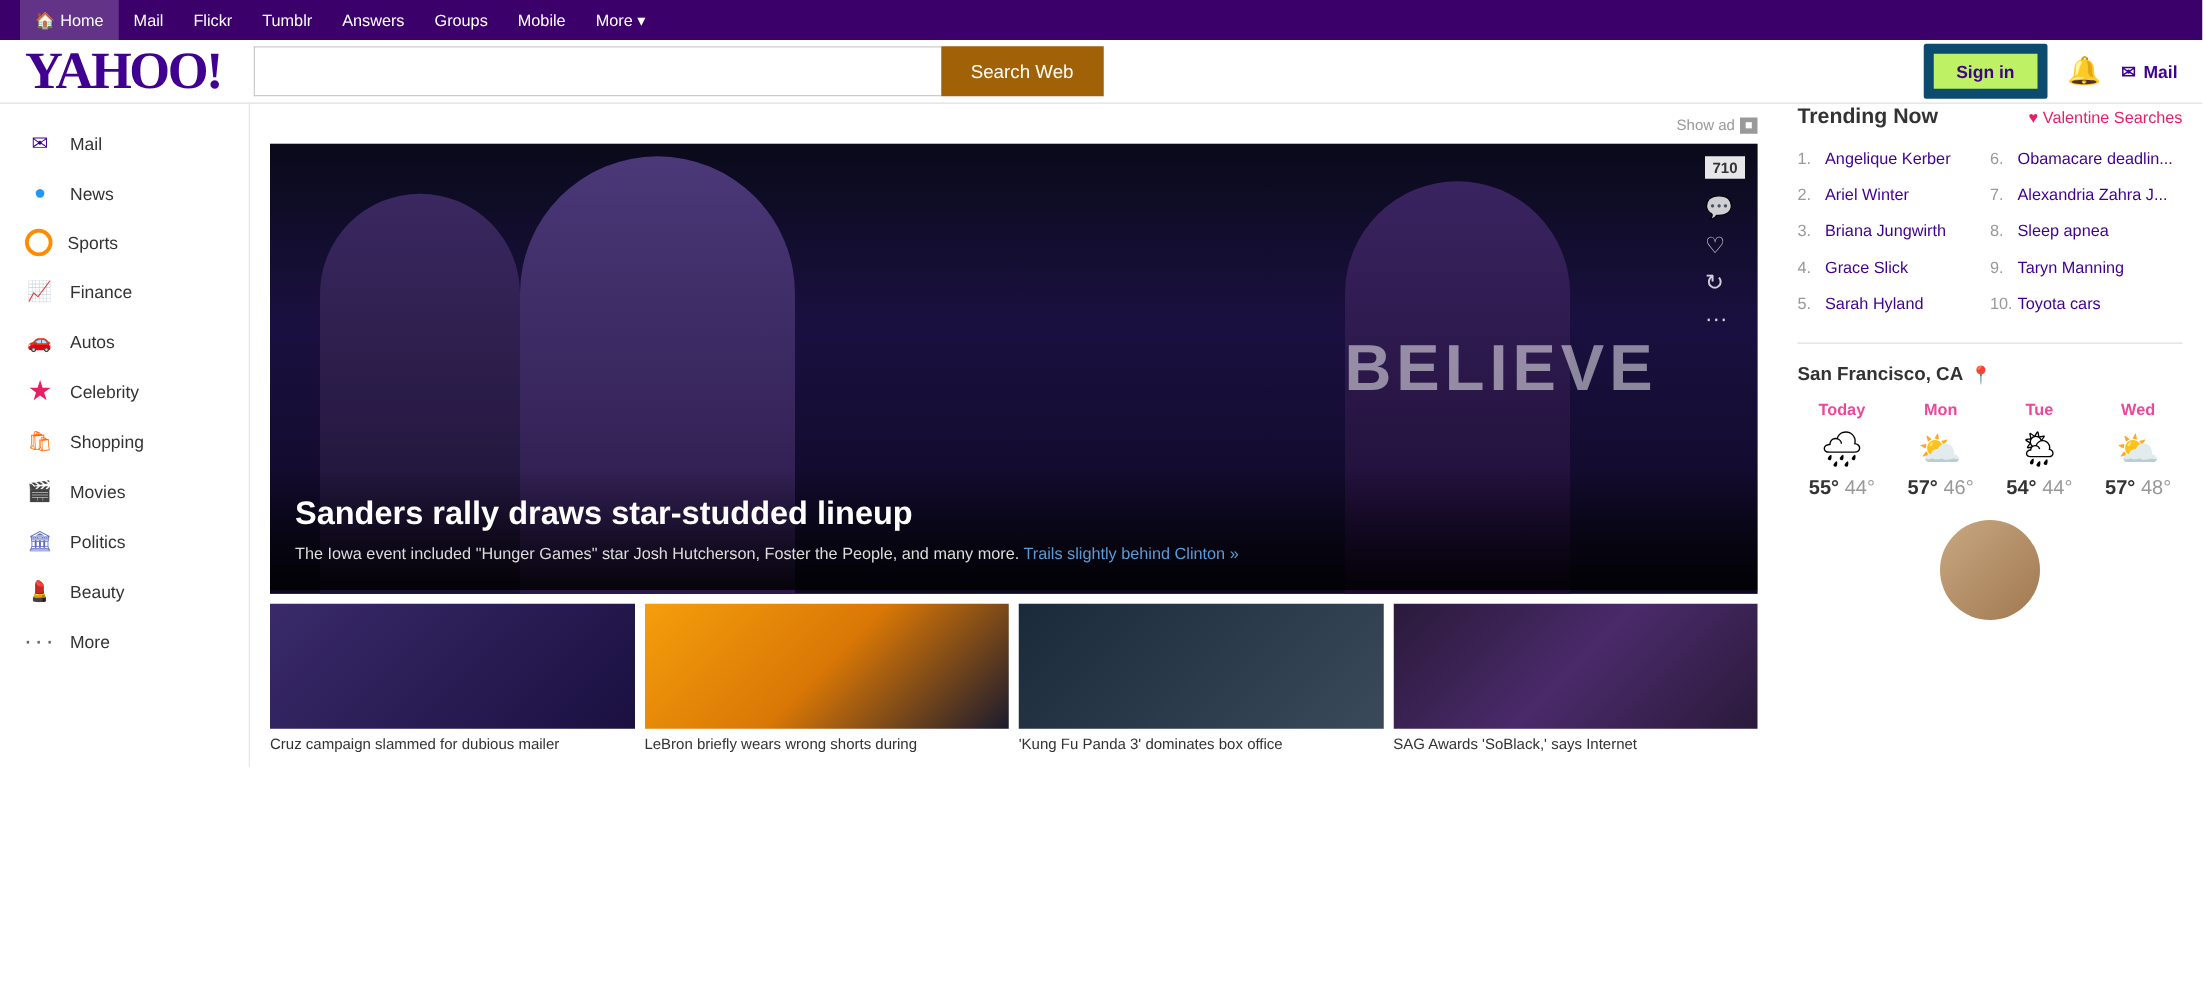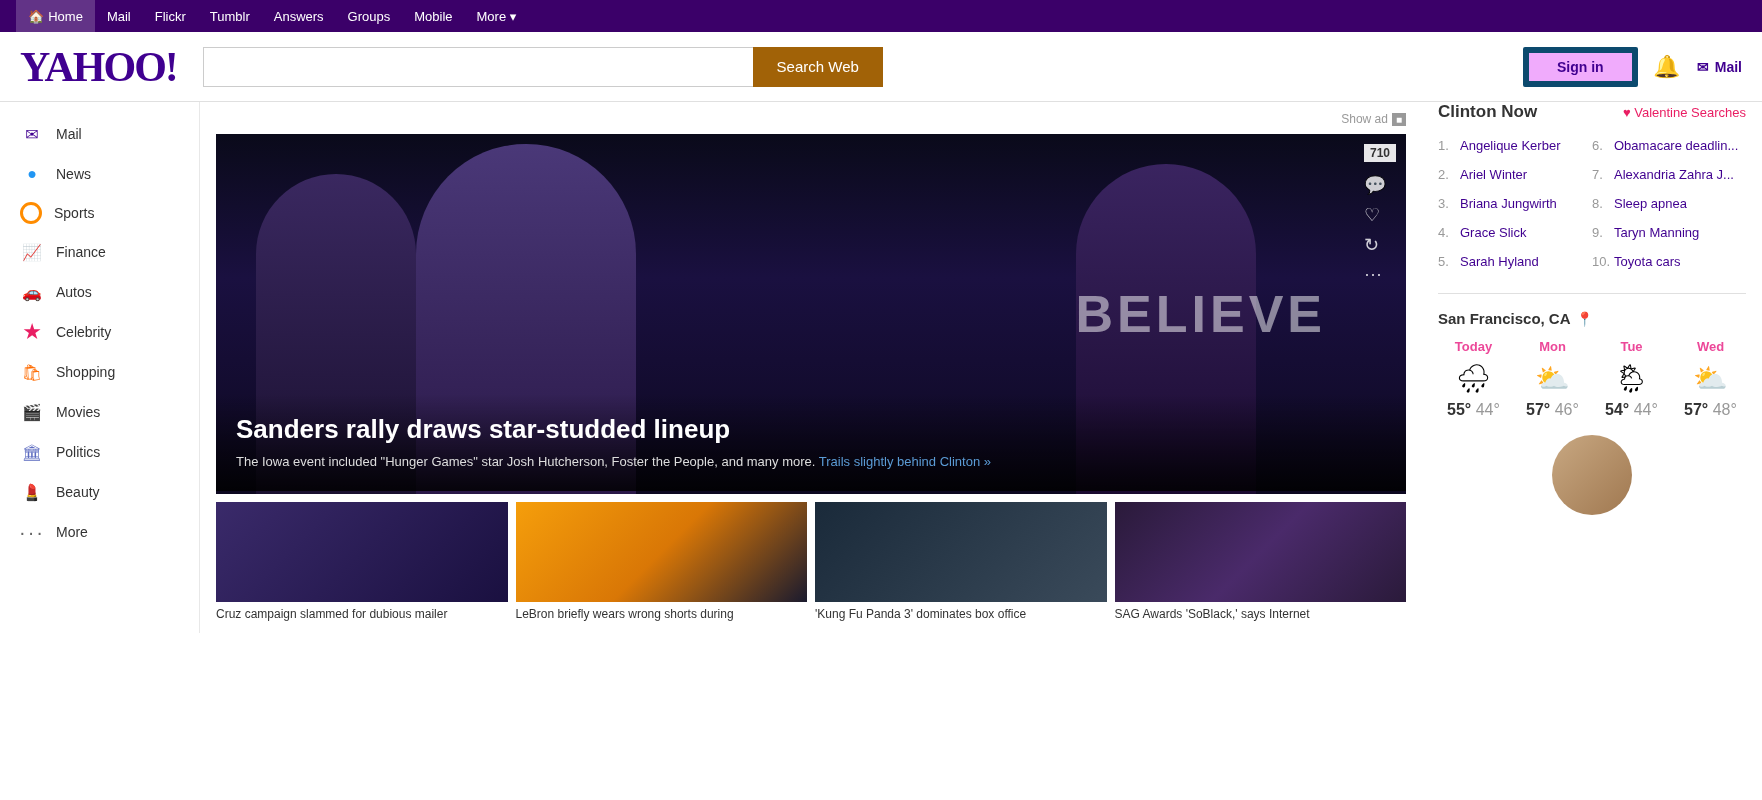--- a/index.html
+++ b/index.html
@@ -28,21 +28,21 @@
     .home-icon { margin-right: 4px; }
 
     
     .header {
       background: #fff;
       display: flex;
       align-items: center;
       padding: 10px 20px;
       gap: 16px;
       border-bottom: 1px solid #e0e0e0;
-      height: 70px;
+      height: 51px;
     }
     .yahoo-logo {
       font-size: 42px;
       font-weight: bold;
       color: #400090;
       font-family: Georgia, serif;
       letter-spacing: -2px;
       margin-right: 10px;
       white-space: nowrap;
     }
@@ -70,24 +70,24 @@
       cursor: pointer;
       white-space: nowrap;
     }
     .header-right {
       margin-left: auto;
       display: flex;
       align-items: center;
       gap: 16px;
     }
     .sign-in-btn {
-      border: 6px solid #0c4a6e;
-      background: #f0abfc;
+      border: 8px solid #0c4a6e;
+      background: #bef264;
       color: #400090;
-      padding: 6px 28px;
+      padding: 6px 18px;
       font-size: 14px;
       font-weight: bold;
       cursor: pointer;
       border-radius: 2px;
     }
     .bell-icon {
       font-size: 22px;
       color: #400090;
       cursor: pointer;
     }
@@ -498,21 +498,21 @@
         <div class="thumb-img-placeholder thumb-img-4"></div>
         <p class="thumb-caption">SAG Awards 'SoBlack,' says Internet</p>
       </div>
     </div>
   </main>
 
   <aside class="right-panel">
 
     <div class="trending-section">
       <div class="trending-header">
-        <span class="trending-title">Clinton Now</span>
+        <span class="trending-title">Trending Now</span>
         <span class="valentine-searches">♥ Valentine Searches</span>
       </div>
       <div class="trending-grid">
         <div class="trending-item">
           <span class="trending-num">1.</span>
           <a class="trending-link">Angelique Kerber</a>
         </div>
         <div class="trending-item">
           <span class="trending-num">6.</span>
           <a class="trending-link">Obamacare deadlin...</a>

